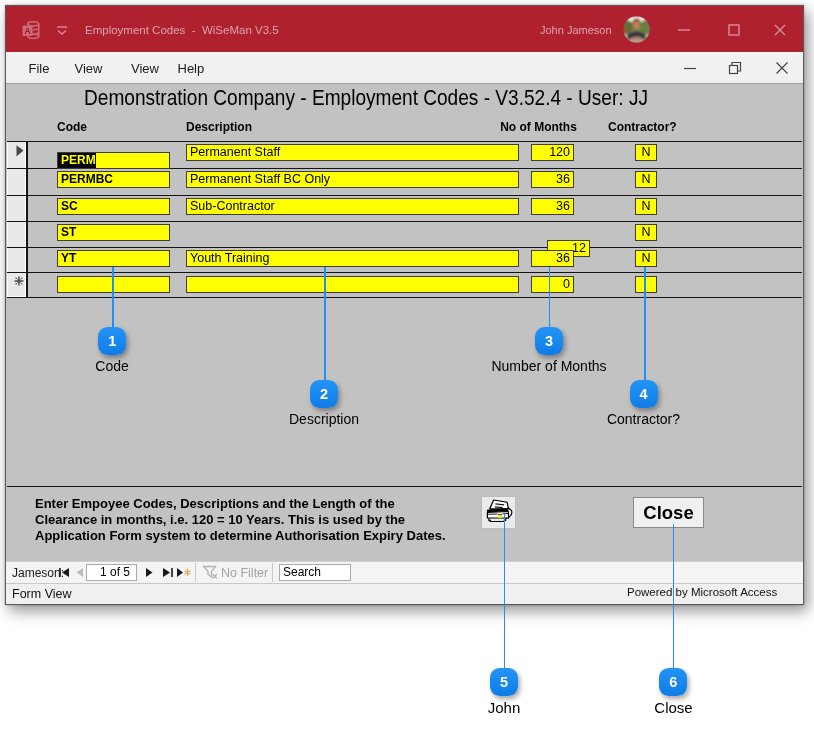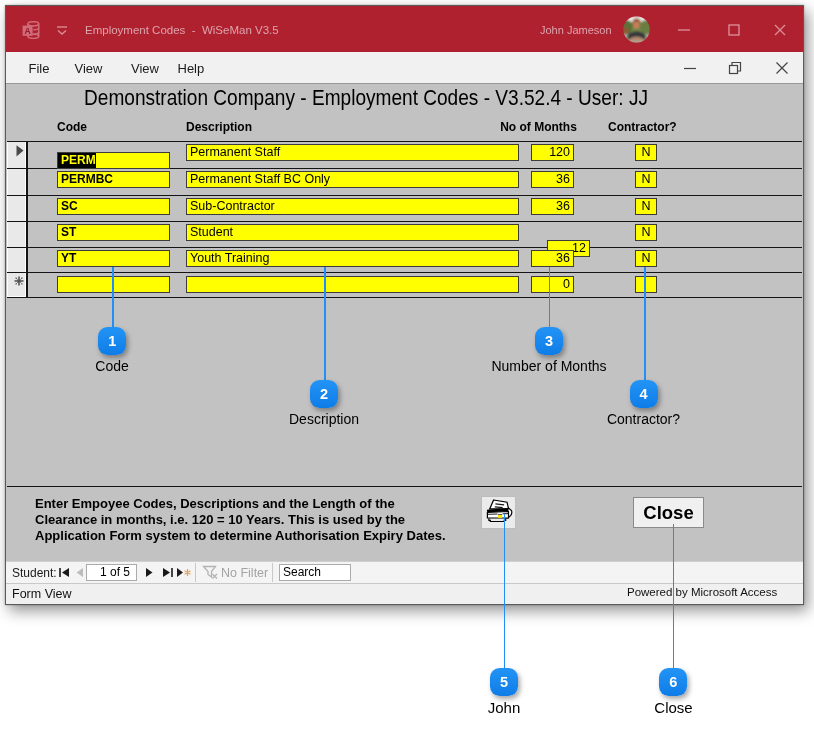--- a/index.html
+++ b/index.html
@@ -140,21 +140,20 @@
   <div class="abs fld desc" style="top:171px;">Permanent Staff BC Only</div>
   <div class="abs fld mon" style="top:171px;">36</div>
   <div class="abs fld con" style="top:171px;">N</div>
 
   <div class="abs fld code" style="top:198px;">SC</div>
   <div class="abs fld desc" style="top:198px;">Sub-Contractor</div>
   <div class="abs fld mon" style="top:198px;">36</div>
   <div class="abs fld con" style="top:198px;">N</div>
 
   <div class="abs fld code" style="top:224px;">ST</div>
-  <div class="abs fld desc" style="top:224px;">Student</div>
   <div class="abs fld mon" style="top:240px;margin-left:16px;">12</div>
   <div class="abs fld con" style="top:224px;">N</div>
 
   <div class="abs fld code" style="top:250px;">YT</div>
   <div class="abs fld desc" style="top:250px;">Youth Training</div>
   <div class="abs fld mon" style="top:250px;">36</div>
   <div class="abs fld con" style="top:250px;">N</div>
 
   <div class="abs fld code" style="top:276px;"></div>
   <div class="abs fld desc" style="top:276px;"></div>
@@ -172,21 +171,21 @@
     <path d="M2.8 10.8 L24.4 8.9 L24.5 12.5 L3.4 13.3 Z" fill="#000"></path>
     <path d="M3.4 13.3 L24.5 12.5 L24.5 19 L3.4 19 Z" fill="#fff" stroke="#000" stroke-width="1.2"></path>
       <path d="M3.4 15.3 L13.5 15 M18.6 14.8 L24.5 14.6" stroke="#000" stroke-width="0.9"></path>
     <rect x="13.9" y="15.9" width="4.3" height="3" fill="#f2e80c"></rect>
     <rect x="13.9" y="15" width="4.3" height="1" fill="#555"></rect>
     <path d="M4.9 19.6 L4.9 21.4 L6.3 21.4 L6.3 22.5 L20.2 22.5 L20.2 21.4 L21.7 21.4 L21.7 19.6" fill="none" stroke="#000" stroke-width="1.2"></path>
   </svg>
 
   <div class="abs" style="left:633px;top:497px;width:71px;height:31px;background:#f0f0f0;border:1px solid #8a8a8a;box-sizing:border-box;text-align:center;font-size:18.5px;font-weight:bold;line-height:29px;color:#000;">Close</div>
 
-  <div class="abs navtxt" style="left:12px;top:566px;">Student:</div>
+  <div class="abs navtxt" style="left:12px;top:566px;">Jameson:</div>
   <svg class="abs" style="left:58px;top:567px" width="12" height="11" viewBox="0 0 12 11">
     <path d="M2 1 V10" stroke="#1a1a1a" stroke-width="1.6"></path>
     <path d="M11 1 L4 5.5 L11 10 Z" fill="#1a1a1a"></path>
   </svg>
   <svg class="abs" style="left:74.5px;top:567px" width="9" height="11" viewBox="0 0 9 11">
     <path d="M8 1 L1.5 5.5 L8 10 Z" fill="#bdbdbd"></path>
   </svg>
   <div class="abs" style="left:86px;top:564px;width:51px;height:17px;background:#fff;border:1px solid #ababab;box-sizing:border-box;font-size:12px;line-height:15px;padding-left:13px;">1 of 5</div>
   <svg class="abs" style="left:145px;top:567px" width="9" height="11" viewBox="0 0 9 11">
     <path d="M1 1 L7.5 5.5 L1 10 Z" fill="#1a1a1a"></path>

